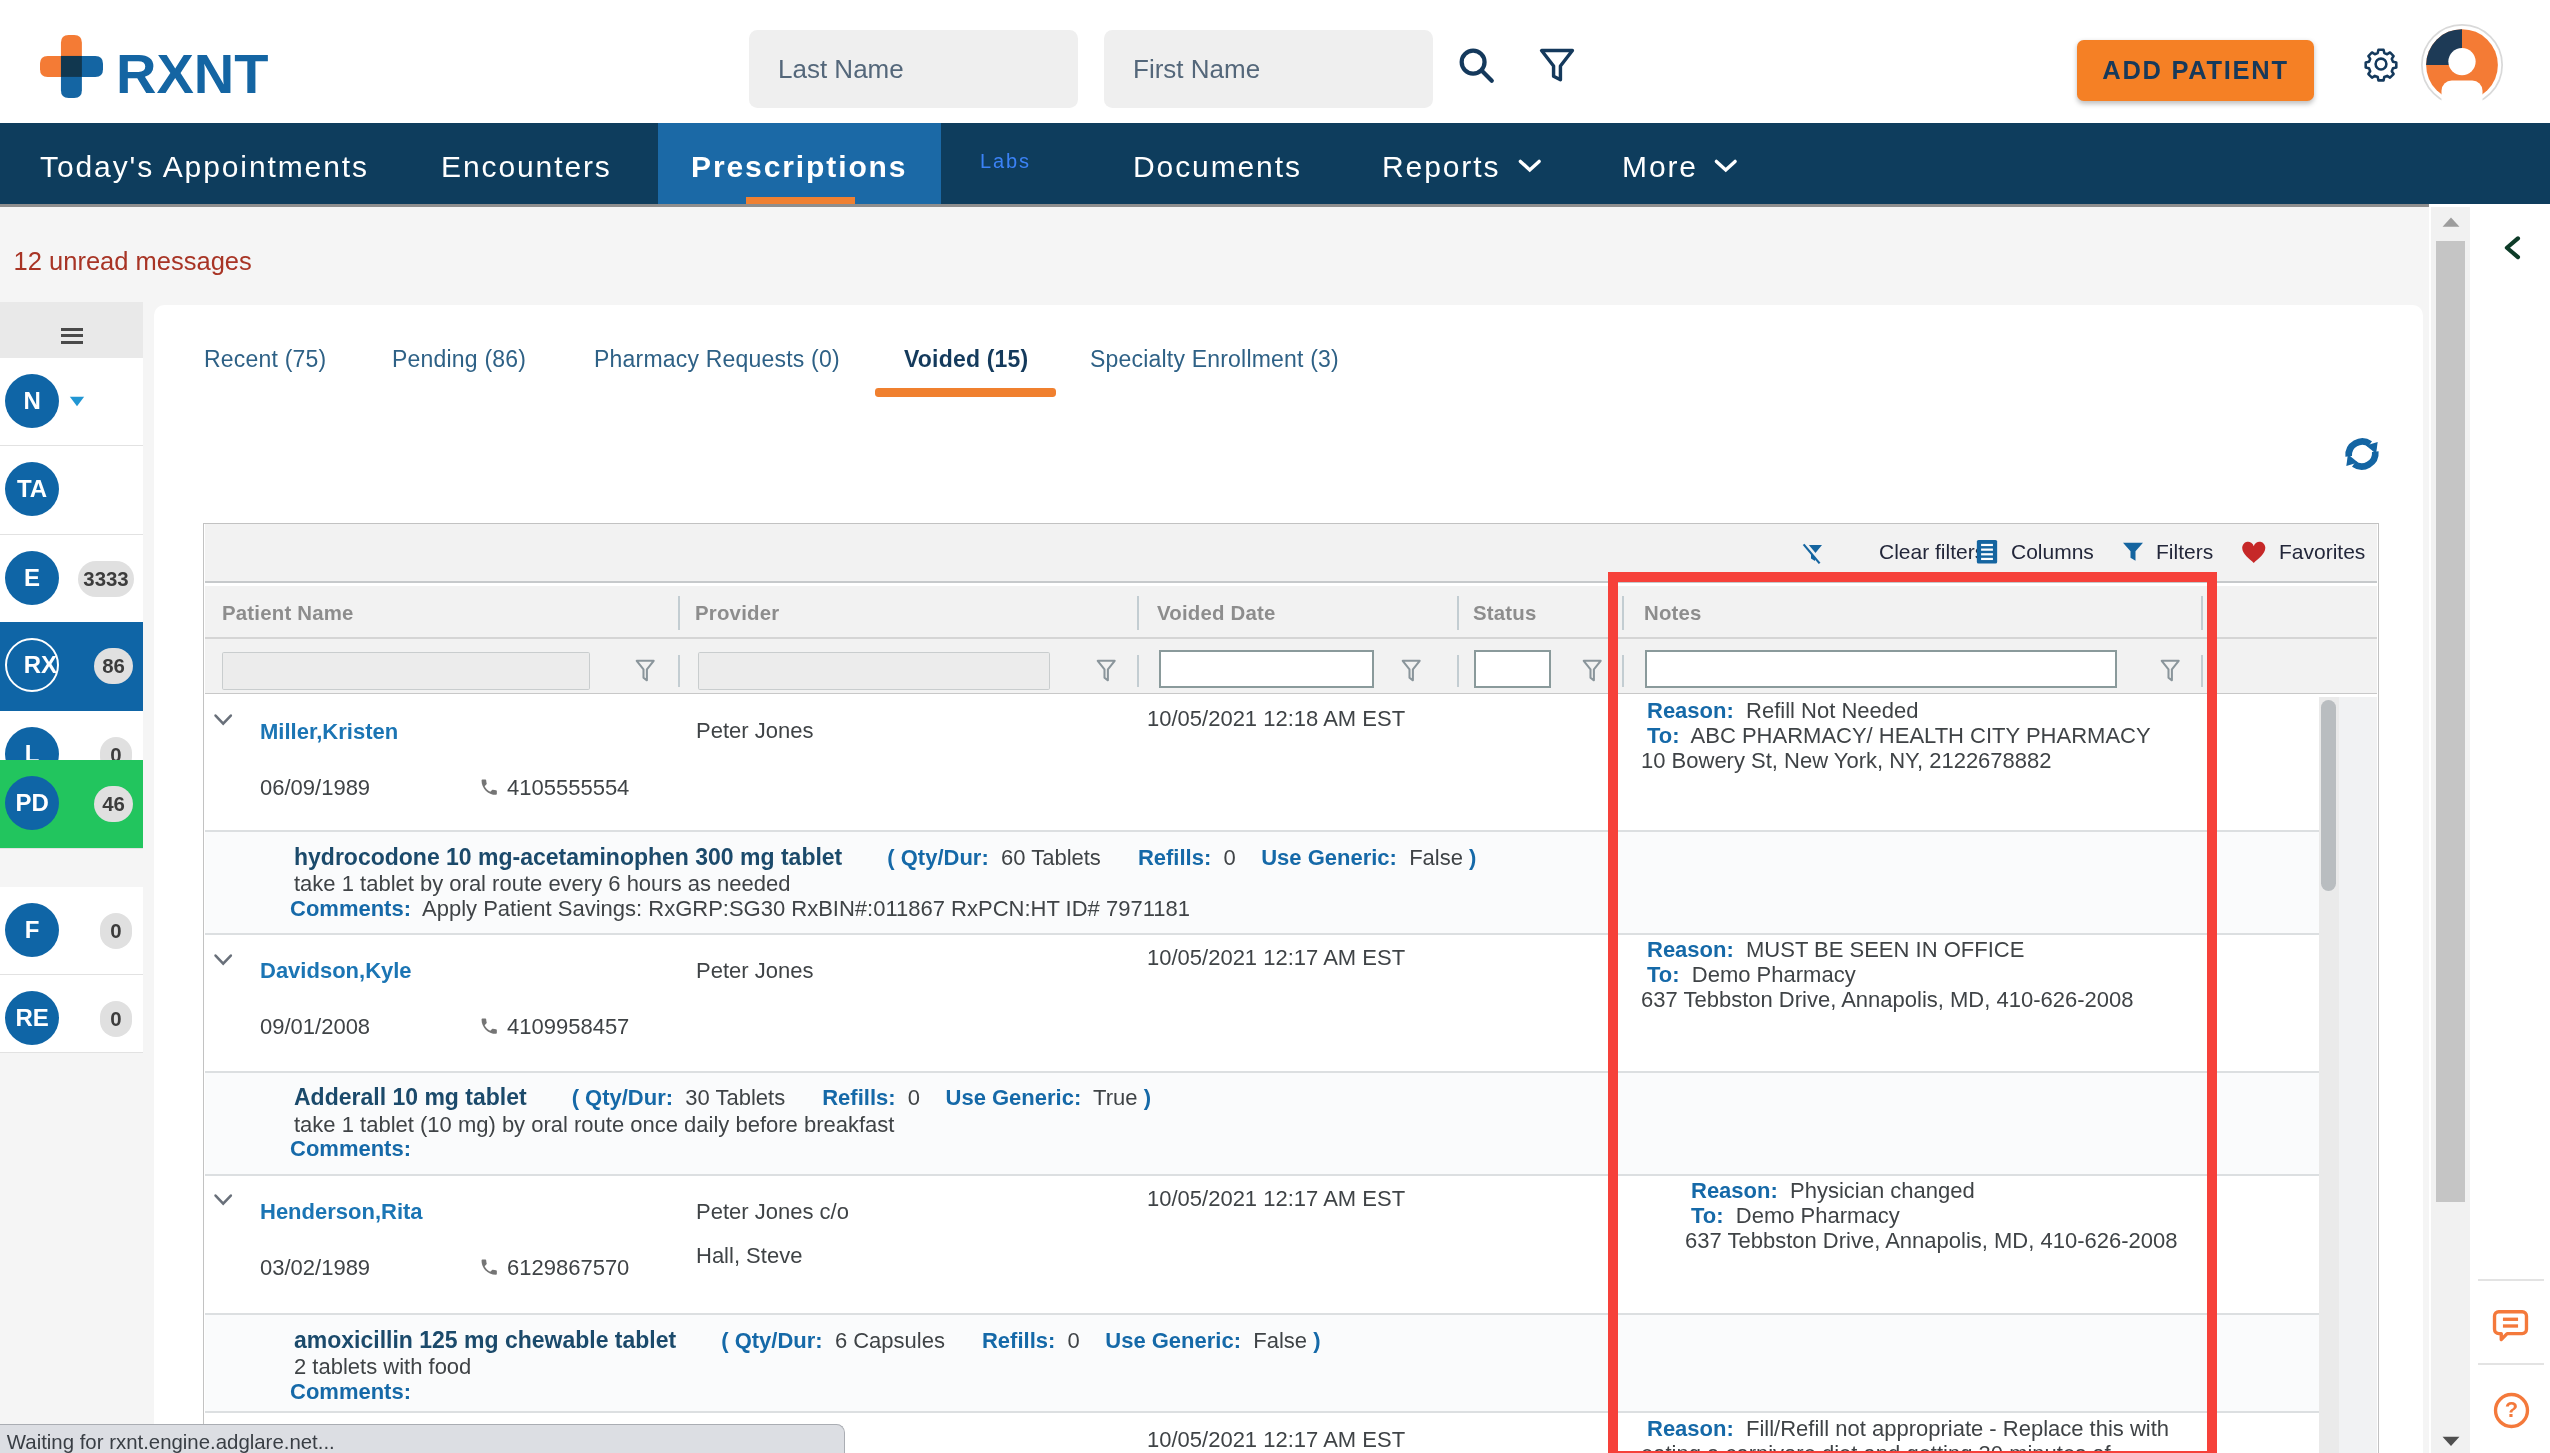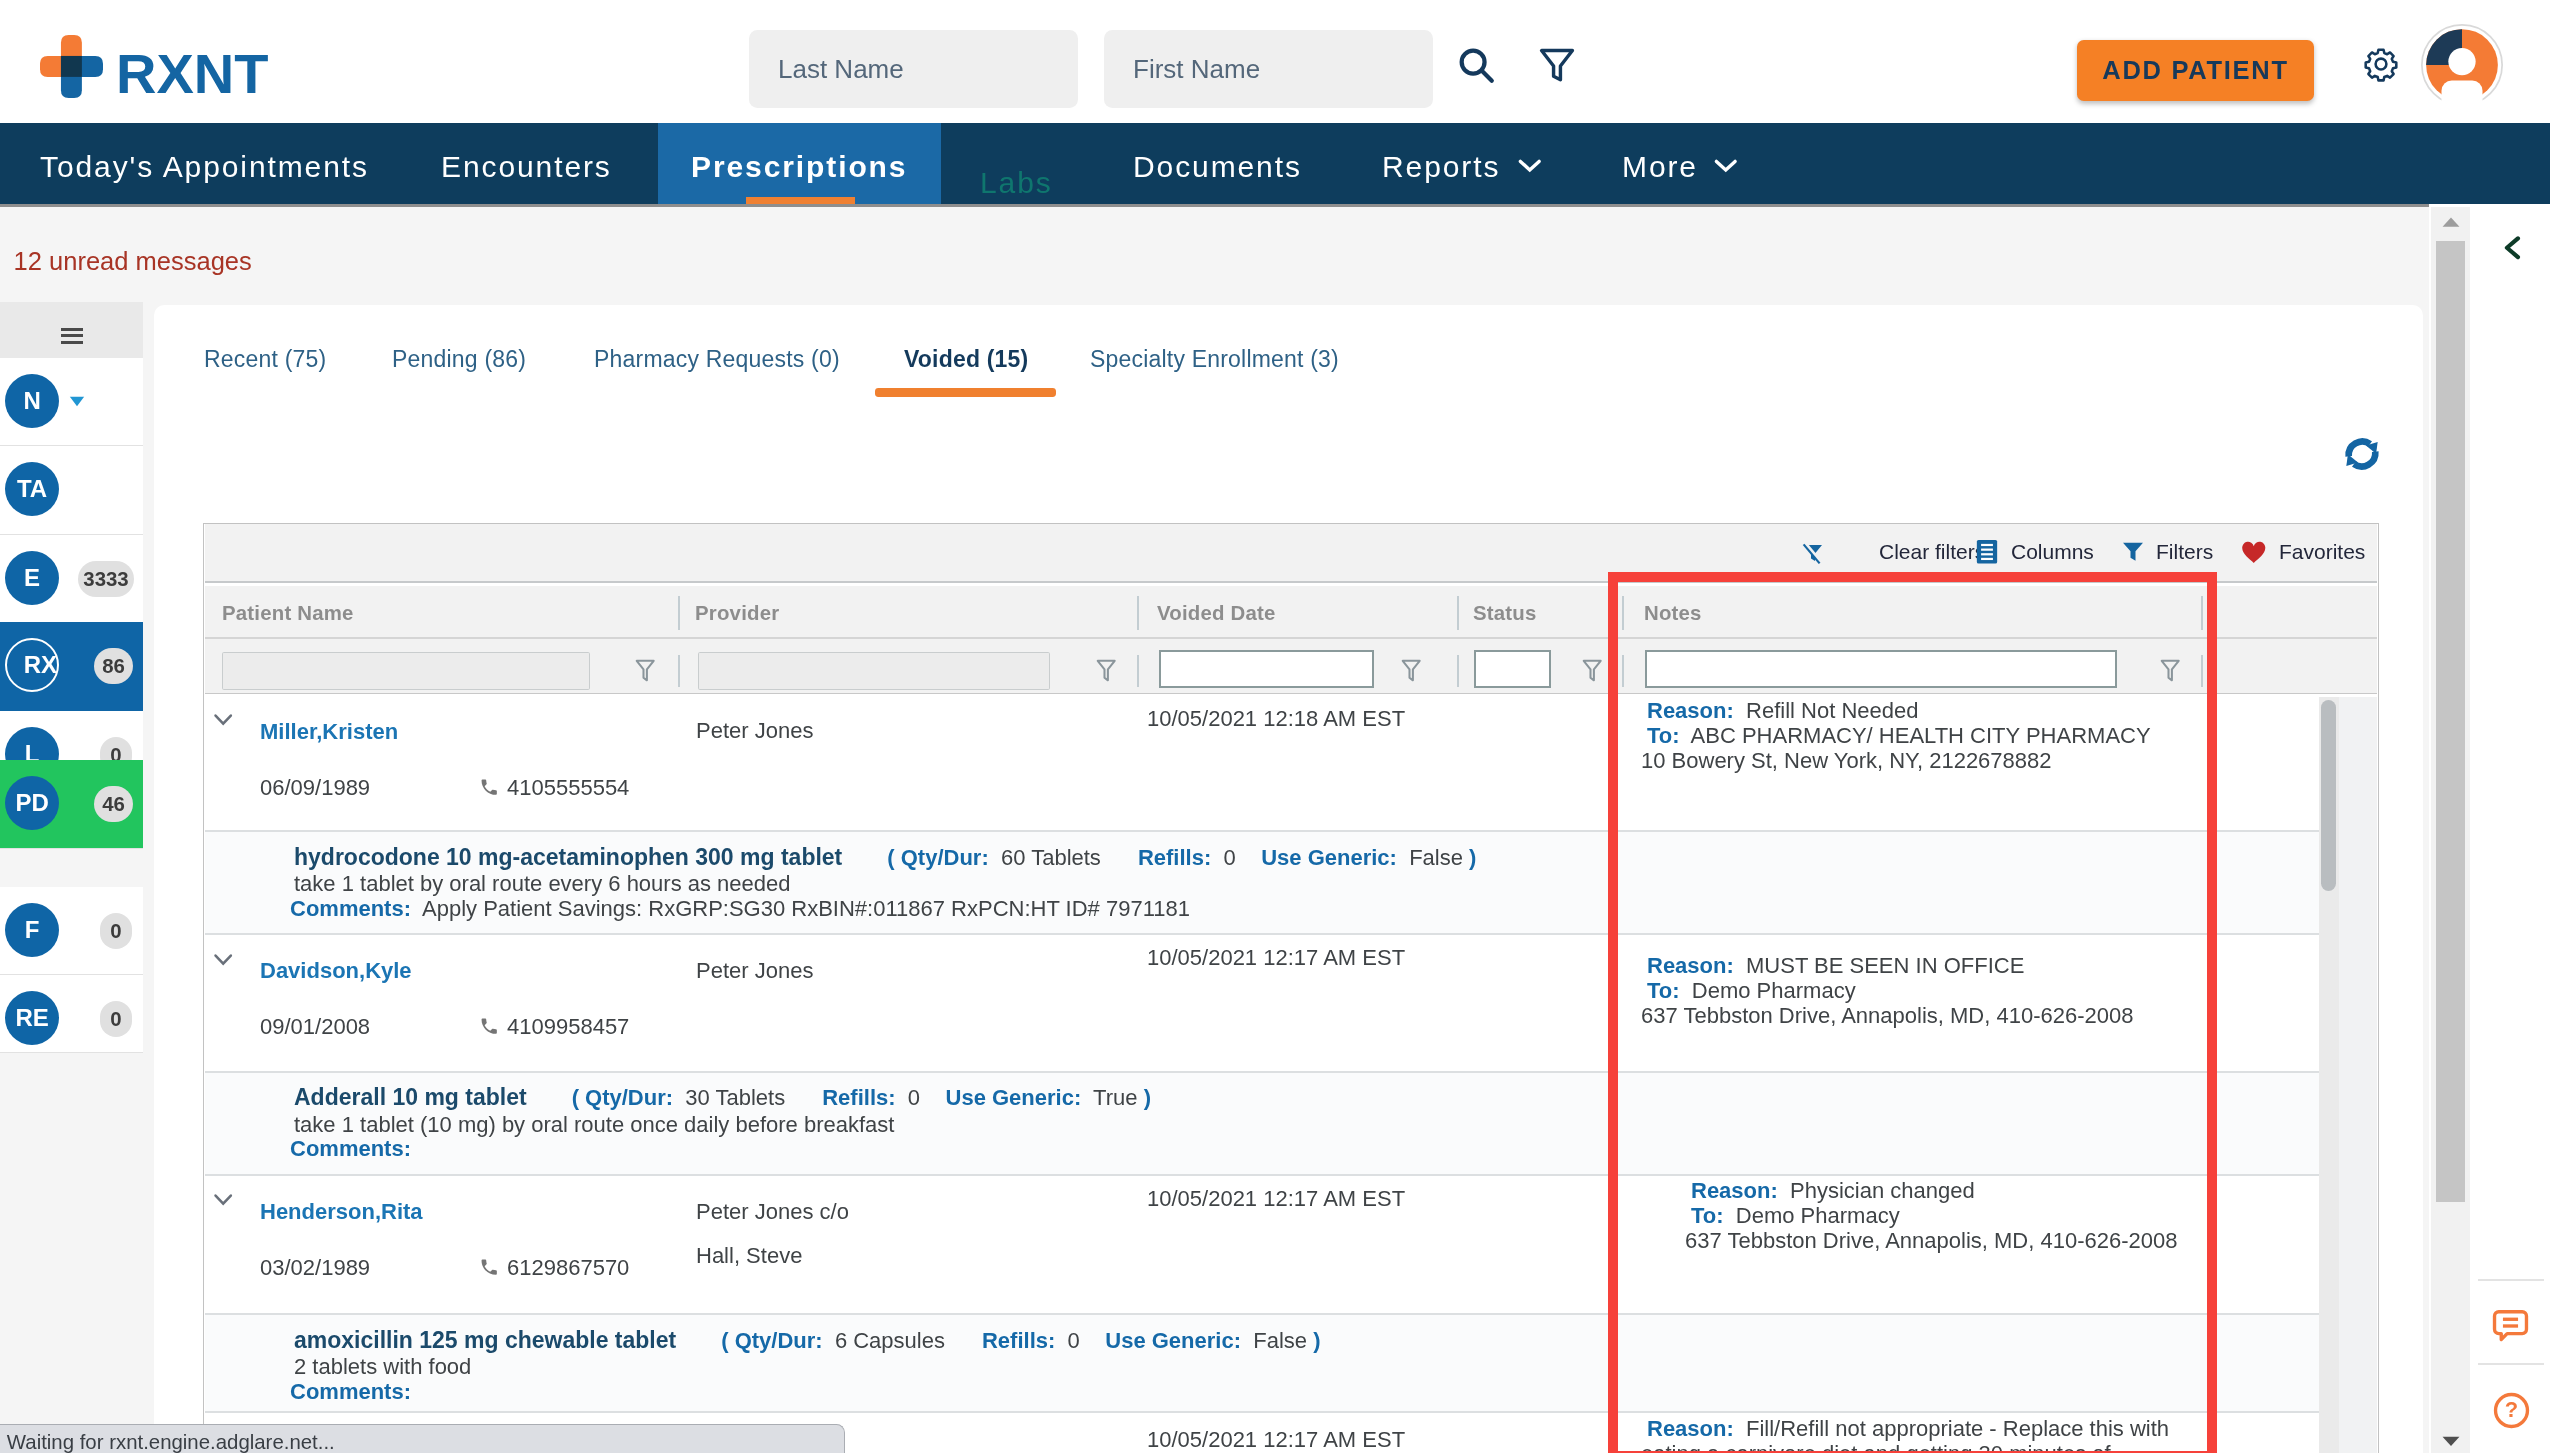--- a/index.html
+++ b/index.html
@@ -62,21 +62,21 @@
     <circle cx="48" cy="44" r="16" fill="#fff"></circle>
     <path d="M24 96 V78 a12 12 0 0 1 12-12 h24 a12 12 0 0 1 12 12 V96 Z" fill="#fff"></path>
   </svg>
 
   <div class="abs" style="left:0;top:123px;width:2550px;height:81px;background:#0e3d5d;"></div>
   <div class="abs" style="left:658px;top:123px;width:283px;height:81px;background:#1b69a6;"></div>
   <div class="abs" style="left:746px;top:197px;width:109px;height:7.7px;background:#ef8032;"></div>
   <div class="abs nav" style="left:40px;top:150px;font-size:30px;color:#fff;letter-spacing:1.9px;">Today's Appointments</div>
   <div class="abs nav" style="left:441px;top:150px;font-size:30px;color:#fff;letter-spacing:1.9px;">Encounters</div>
   <div class="abs nav" style="left:691px;top:150px;font-size:30px;color:#fff;font-weight:bold;letter-spacing:1.9px;">Prescriptions</div>
-  <div class="abs nav" style="left:980px;top:150px;font-size:30px;color:#0f766e;letter-spacing:1.9px;margin-top:16px;">Labs</div>
+  <div class="abs nav" style="left:980px;top:150px;font-size:20px;color:#3b82f6;letter-spacing:1.9px;">Labs</div>
   <div class="abs nav" style="left:1133px;top:150px;font-size:30px;color:#fff;letter-spacing:1.9px;">Documents</div>
   <div class="abs nav" style="left:1382px;top:150px;font-size:30px;color:#fff;letter-spacing:1.9px;">Reports</div>
   <svg class="abs" style="left:1517px;top:158px;" width="25.5" height="15.3" viewBox="0 0 30 18">
     <path d="M4 4 L15 14 L26 4" fill="none" stroke="#fff" stroke-width="4" stroke-linecap="round"></path>
   </svg>
   <div class="abs nav" style="left:1622px;top:150px;font-size:30px;color:#fff;letter-spacing:1.9px;">More</div>
   <svg class="abs" style="left:1713px;top:158px;" width="25.5" height="15.3" viewBox="0 0 30 18">
     <path d="M4 4 L15 14 L26 4" fill="none" stroke="#fff" stroke-width="4" stroke-linecap="round"></path>
   </svg>
 
@@ -266,21 +266,21 @@
       </svg>
     <div class="pname" style="left:260px;top:958px;">Davidson,Kyle</div>
     <div class="body27" style="left:696px;top:958px;">Peter Jones</div>
     <div class="body27" style="left:1147px;top:945px;">10/05/2021 12:17 AM EST</div>
     <div class="body27" style="left:260px;top:1014px;">09/01/2008</div>
     <svg class="abs" style="left:479px;top:1016px;" width="20.4" height="20.4" viewBox="0 0 24 24">
         <path fill="#757575" d="M6.62 10.79c1.44 2.83 3.76 5.14 6.59 6.59l2.2-2.21c.27-.27.67-.36 1.02-.24 1.12.37 2.33.57 3.57.57.55 0 1 .45 1 1V20c0 .55-.45 1-1 1-9.39 0-17-7.61-17-17 0-.55.45-1 1-1h3.5c.55 0 1 .45 1 1 0 1.25.2 2.45.57 3.57.11.35.03.74-.25 1.02l-2.2 2.2z"></path>
       </svg>
     <div class="body27" style="left:507px;top:1014px;">4109958457</div>
     <div class="note" style="left:1641px;top:937px;">
-      <div style="padding-left:6px;margin-top:16px;"><span class="blab">Reason:</span>&nbsp; MUST BE SEEN IN OFFICE</div>
+      <div style="padding-left:6px;"><span class="blab">Reason:</span>&nbsp; MUST BE SEEN IN OFFICE</div>
       <div style="padding-left:6px;"><span class="blab">To:</span>&nbsp; Demo Pharmacy</div>
       <div>637 Tebbston Drive, Annapolis, MD, 410-626-2008</div>
     </div>
 
     <div class="abs" style="left:294px;top:1084px;white-space:nowrap;font-size:22px;color:#3f4346;position:absolute;">
       <span class="dname">Adderall 10 mg tablet</span><span class="blab" style="margin-left:45px;">( Qty/Dur:</span>&nbsp; 30 Tablets<span class="blab" style="margin-left:37px;">Refills:</span>&nbsp; 0<span class="blab" style="margin-left:25.5px;">Use Generic:</span>&nbsp; True <span class="blab">)</span>
     </div>
     <div class="abs" style="left:294px;top:1112px;font-size:22px;color:#3f4346;">take 1 tablet (10 mg) by oral route once daily before breakfast</div>
     <div class="abs" style="left:290px;top:1136px;font-size:22px;color:#3f4346;"><span class="blab">Comments:</span></div>
 

